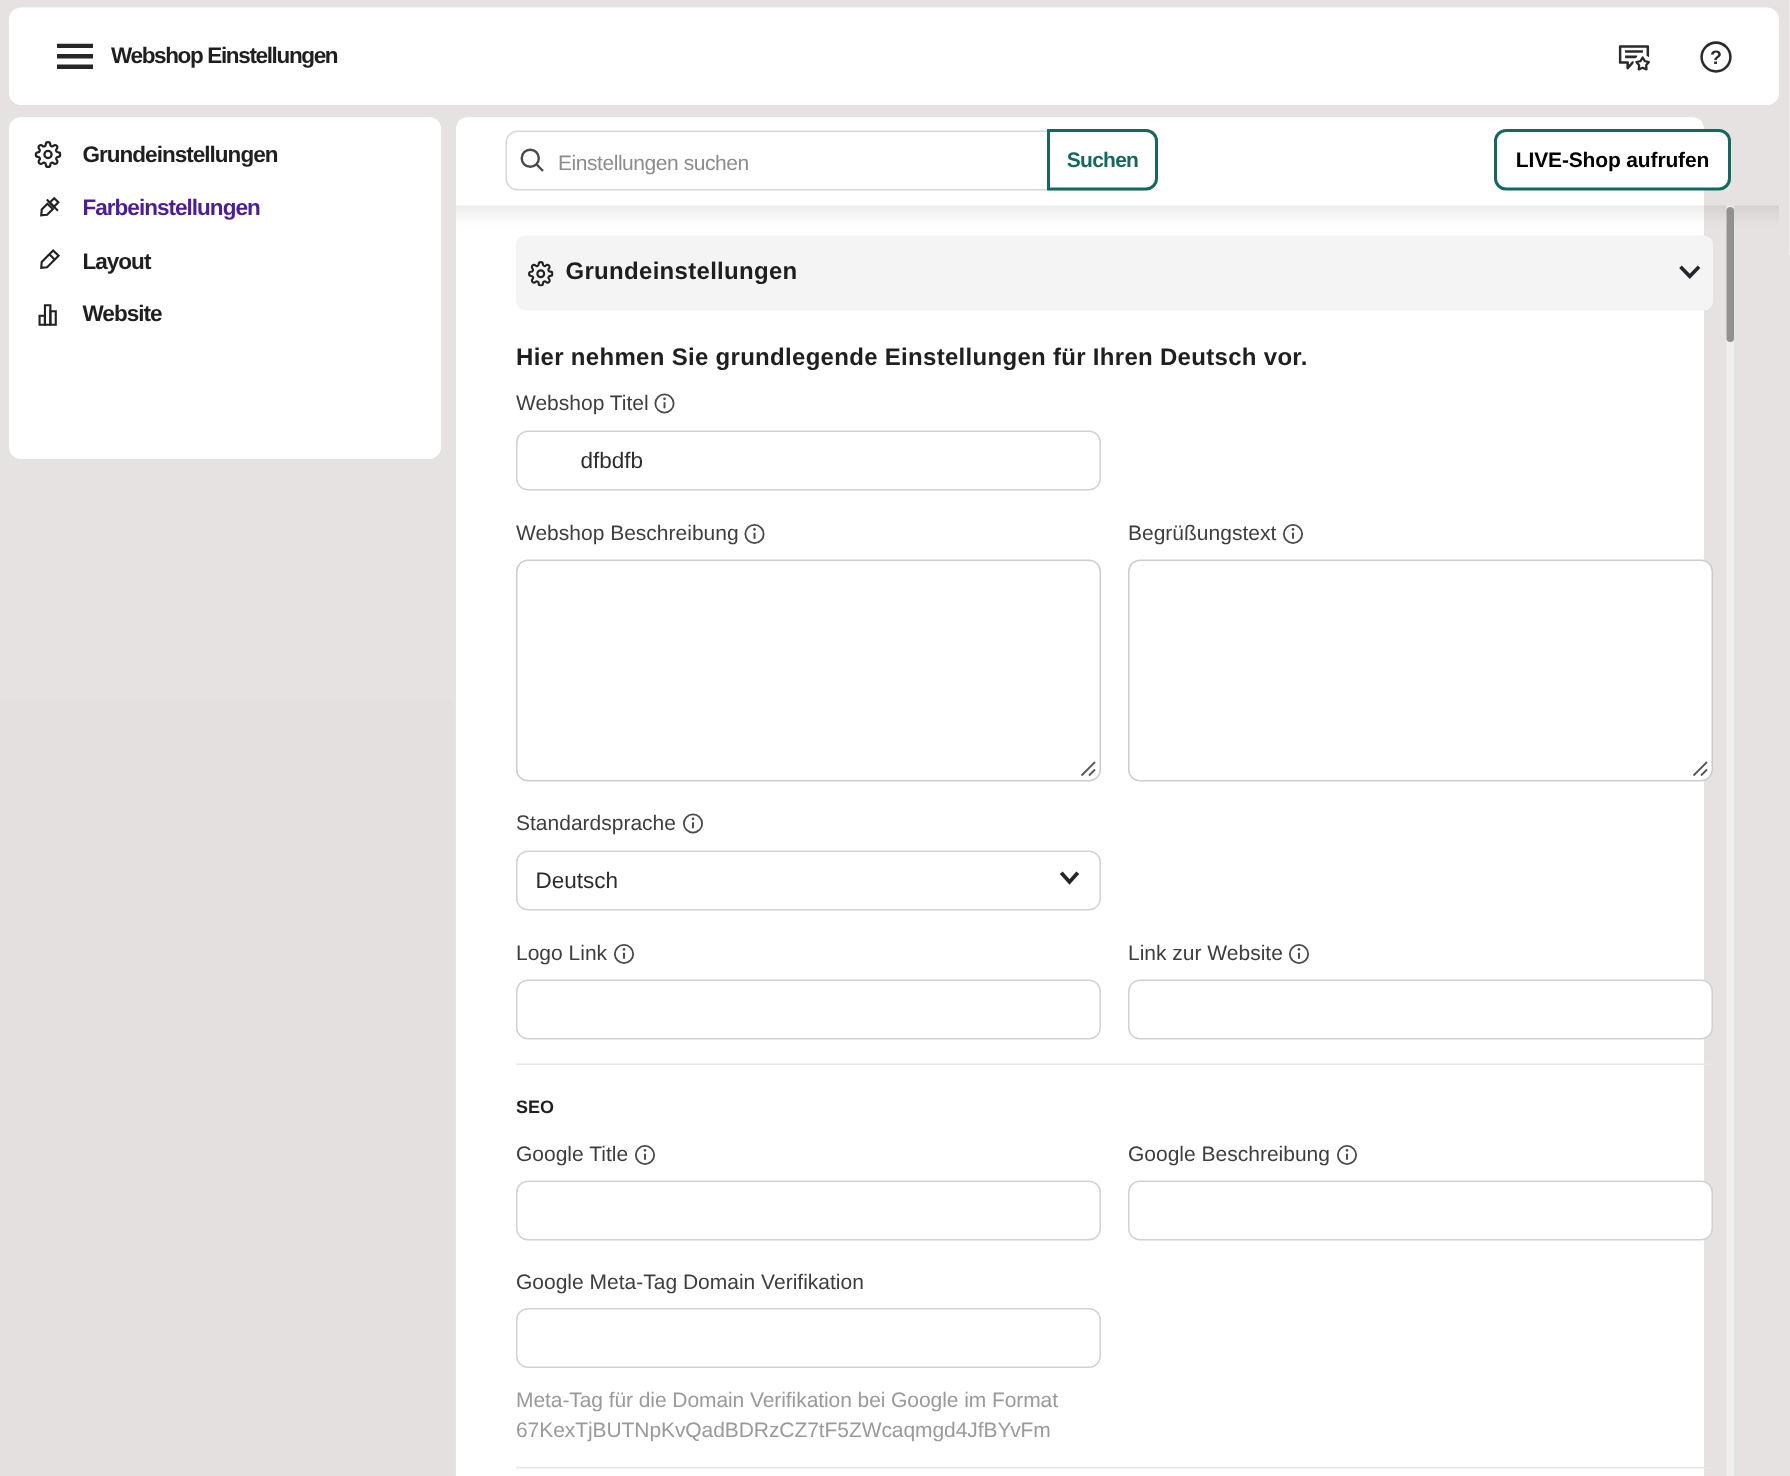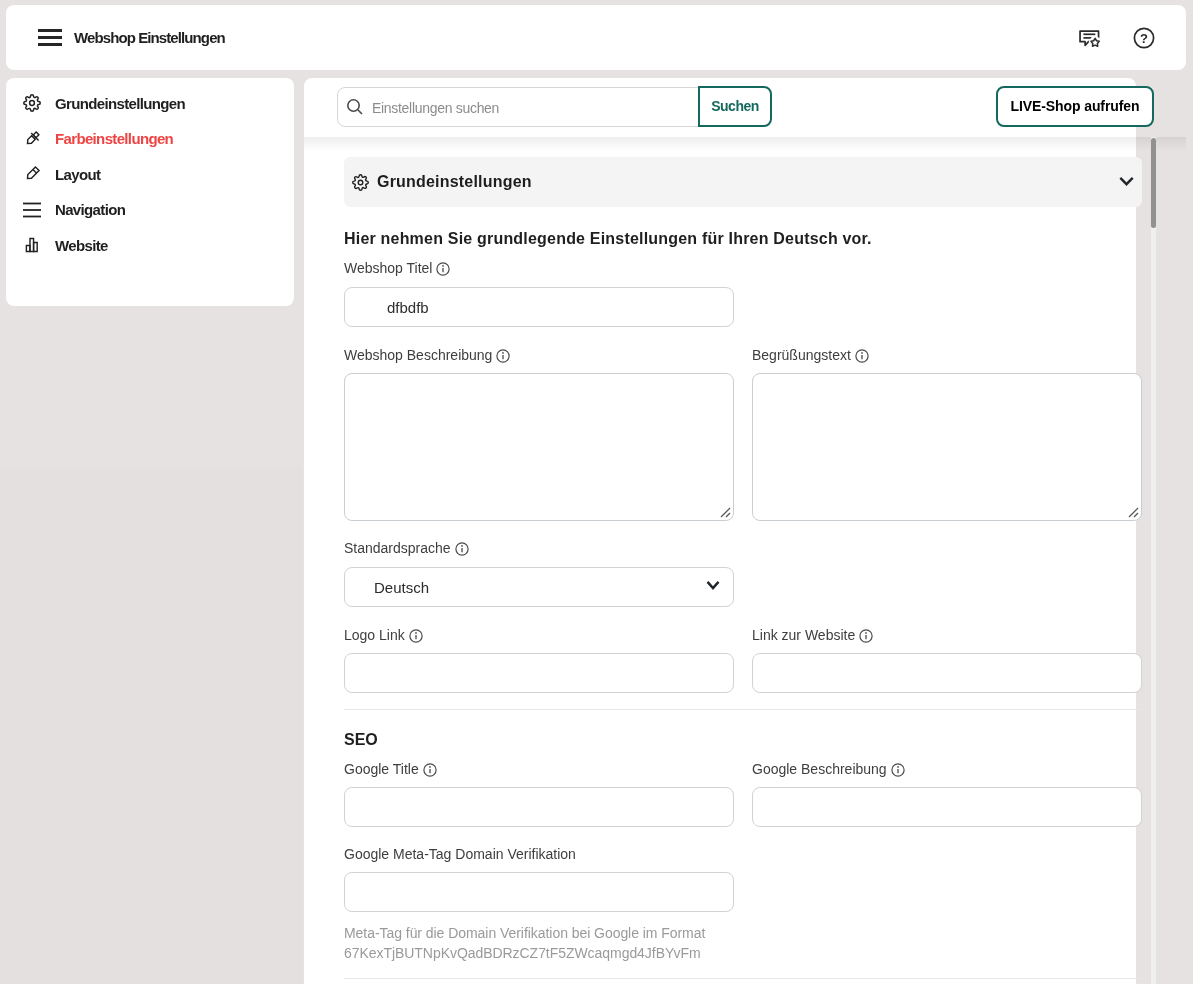--- a/index.html
+++ b/index.html
@@ -51,38 +51,30 @@
       <span class="abs" style="left:49px; top:9.5px; font-size:15px; font-weight:bold; letter-spacing:-0.65px; color:#1F1F1F;">Grundeinstellungen</span>
     </div>
     <div style="position:relative; height:35.6px;">
       <svg class="abs" style="left:17px; top:9px;" width="18" height="18" viewBox="0 0 24 24" fill="none" stroke="#222" stroke-width="1.9">
           <g transform="rotate(45 12 12)">
             <path d="M8.6 9.3 h6.8 v7.2 l-3.4 4 -3.4 -4 z"></path>
             <line x1="5.6" y1="7.1" x2="19.6" y2="7.1"></line>
             <path d="M9.4 1.6 h5.2 v5.5 h-5.2 z"></path>
           </g>
         </svg>
-      <span class="abs" style="left:49px; top:9.5px; font-size:15px; font-weight:bold; letter-spacing:-0.65px; color:#ef4444;">Farbeinstellungen</span>
+      <span class="abs" style="left:49px; top:9.5px; font-size:15px; font-weight:bold; letter-spacing:-0.65px; color:#4c1d95;">Farbeinstellungen</span>
     </div>
     <div style="position:relative; height:35.6px;">
       <svg class="abs" style="left:17px; top:9px;" width="18" height="18" viewBox="0 0 24 24" fill="none" stroke="#222" stroke-width="1.9">
           <g transform="rotate(45 12 12)">
             <path d="M8.6 2.1 h6.8 v14.4 l-3.4 4 -3.4 -4 z"></path>
             <line x1="8.6" y1="6.9" x2="15.4" y2="6.9"></line>
           </g>
         </svg>
       <span class="abs" style="left:49px; top:9.5px; font-size:15px; font-weight:bold; letter-spacing:-0.65px; color:#1F1F1F;">Layout</span>
-    </div>
-    <div style="position:relative; height:35.6px;">
-      <svg class="abs" style="left:17px; top:10px;" width="18" height="16" viewBox="0 0 18 16" fill="none" stroke="#222" stroke-width="1.8">
-          <line x1="0" y1="1.5" x2="18" y2="1.5"></line>
-          <line x1="0" y1="8" x2="18" y2="8"></line>
-          <line x1="0" y1="14.5" x2="18" y2="14.5"></line>
-        </svg>
-      <span class="abs" style="left:49px; top:9.5px; font-size:15px; font-weight:bold; letter-spacing:-0.65px; color:#1F1F1F;">Navigation</span>
     </div>
     <div style="position:relative; height:35.6px;">
       <svg class="abs" style="left:17px; top:9px;" width="18" height="18" viewBox="0 0 24 24" fill="none" stroke="#222" stroke-width="1.9">
           <path d="M4.5 20.7 V12.7 h4.8 v8 z"></path>
           <path d="M9.3 20.7 V3.3 h4.8 v17.4 z"></path>
           <path d="M14.1 20.7 V8.7 h4.8 v12 z"></path>
         </svg>
       <span class="abs" style="left:49px; top:9.5px; font-size:15px; font-weight:bold; letter-spacing:-0.65px; color:#1F1F1F;">Website</span>
     </div>
   </div>
@@ -154,42 +146,42 @@
         <line x1="7" y1="11" x2="11" y2="7"></line>
       </svg>
   </div>
 
   <div class="lbl" style="left:40px; top:462px;">Standardsprache <svg style="display:inline-block; vertical-align:-2.5px;" width="14" height="14" viewBox="0 0 14 14" fill="none">
         <circle cx="7" cy="7" r="6.1" stroke="#4A4A4A" stroke-width="1.2"></circle>
         <line x1="7" y1="6.1" x2="7" y2="10.2" stroke="#4A4A4A" stroke-width="1.3"></line>
         <circle cx="7" cy="3.9" r="0.85" fill="#4A4A4A"></circle>
       </svg></div>
   <div class="inp" style="left:40px; top:489px;">
-    <span class="abs" style="left:12px; top:11px; font-size:15px; color:#2B2B2B;margin-left:17px;">Deutsch</span>
+    <span class="abs" style="left:12px; top:11px; font-size:15px; color:#2B2B2B;">Deutsch</span>
     <svg class="abs" style="right:13px; top:12px;" width="14" height="10" viewBox="0 0 14 10" fill="none" stroke="#22272B" stroke-width="2.5">
         <polyline points="1.5,1.8 7,8 12.5,1.8"></polyline>
       </svg>
   </div>
 
   <div class="lbl" style="left:40px; top:549px;">Logo Link <svg style="display:inline-block; vertical-align:-2.5px;" width="14" height="14" viewBox="0 0 14 14" fill="none">
         <circle cx="7" cy="7" r="6.1" stroke="#4A4A4A" stroke-width="1.2"></circle>
         <line x1="7" y1="6.1" x2="7" y2="10.2" stroke="#4A4A4A" stroke-width="1.3"></line>
         <circle cx="7" cy="3.9" r="0.85" fill="#4A4A4A"></circle>
       </svg></div>
   <div class="lbl" style="left:448px; top:549px;">Link zur Website <svg style="display:inline-block; vertical-align:-2.5px;" width="14" height="14" viewBox="0 0 14 14" fill="none">
         <circle cx="7" cy="7" r="6.1" stroke="#4A4A4A" stroke-width="1.2"></circle>
         <line x1="7" y1="6.1" x2="7" y2="10.2" stroke="#4A4A4A" stroke-width="1.3"></line>
         <circle cx="7" cy="3.9" r="0.85" fill="#4A4A4A"></circle>
       </svg></div>
   <div class="inp" style="left:40px; top:575px;"></div>
   <div class="inp" style="left:448px; top:575px;"></div>
 
   <div class="abs" style="left:40px; top:631px; width:798px; height:1px; background:#E7E7E7;"></div>
 
-  <div class="abs" style="left:40px; top:653px; font-size:16px; font-weight:bold; color:#1F1F1F;">SEO</div>
+  <div class="abs" style="left:40px; top:653px; font-size:12px; font-weight:bold; color:#1F1F1F;">SEO</div>
 
   <div class="lbl" style="left:40px; top:683px;">Google Title <svg style="display:inline-block; vertical-align:-2.5px;" width="14" height="14" viewBox="0 0 14 14" fill="none">
         <circle cx="7" cy="7" r="6.1" stroke="#4A4A4A" stroke-width="1.2"></circle>
         <line x1="7" y1="6.1" x2="7" y2="10.2" stroke="#4A4A4A" stroke-width="1.3"></line>
         <circle cx="7" cy="3.9" r="0.85" fill="#4A4A4A"></circle>
       </svg></div>
   <div class="lbl" style="left:448px; top:683px;">Google Beschreibung <svg style="display:inline-block; vertical-align:-2.5px;" width="14" height="14" viewBox="0 0 14 14" fill="none">
         <circle cx="7" cy="7" r="6.1" stroke="#4A4A4A" stroke-width="1.2"></circle>
         <line x1="7" y1="6.1" x2="7" y2="10.2" stroke="#4A4A4A" stroke-width="1.3"></line>
         <circle cx="7" cy="3.9" r="0.85" fill="#4A4A4A"></circle>

